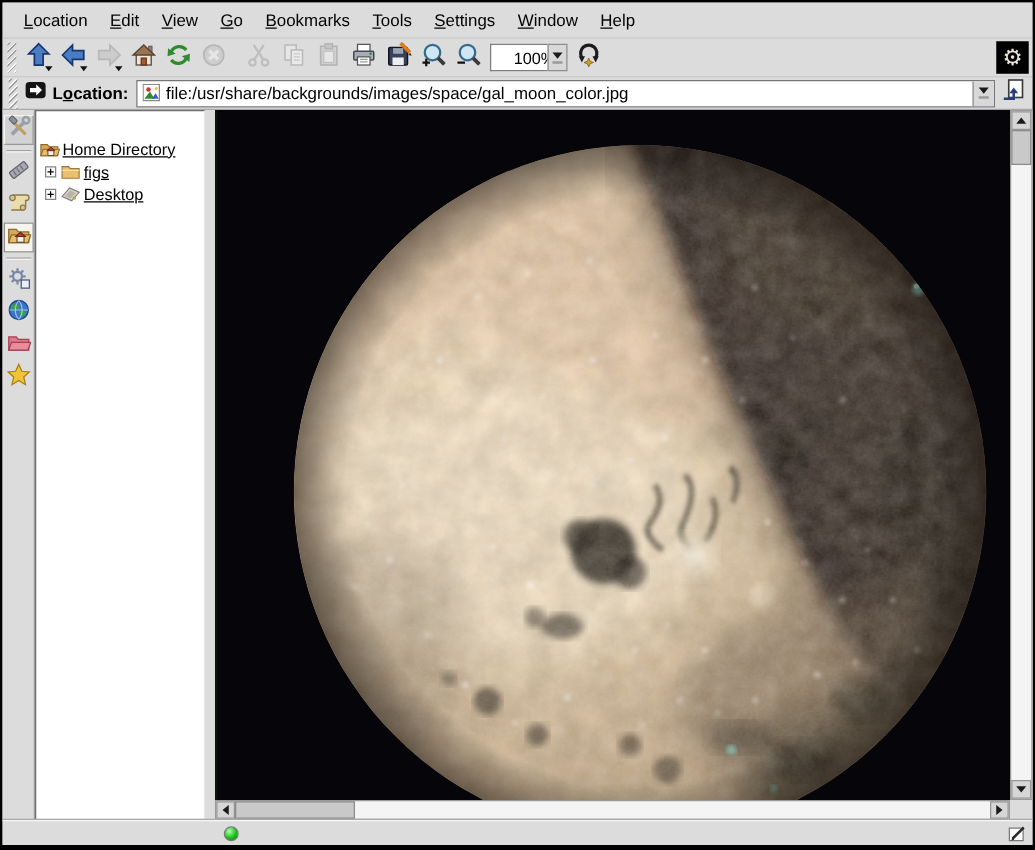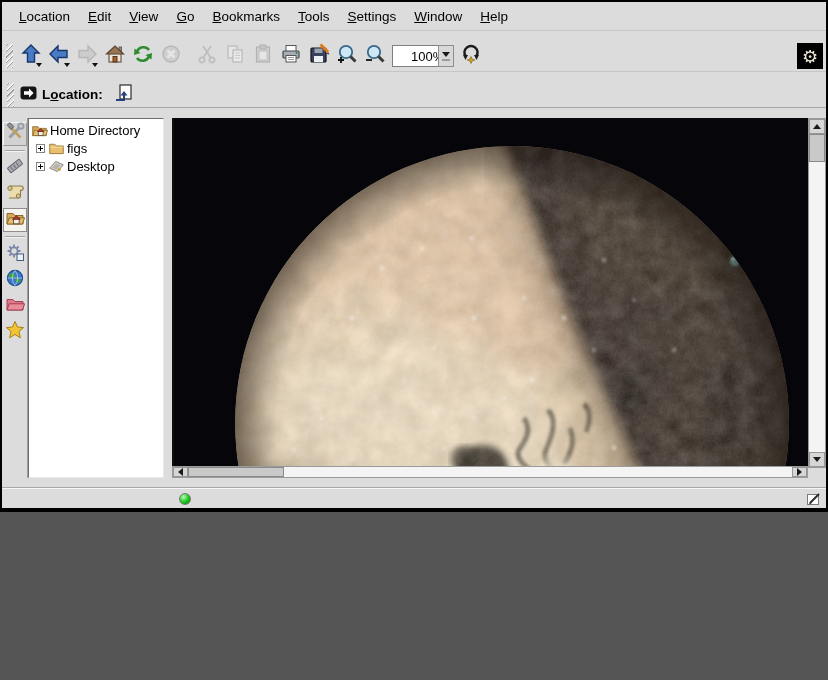--- a/index.html
+++ b/index.html
@@ -1,24 +1,24 @@
 <!DOCTYPE html>
 <html><head>
 <meta charset="utf-8">
 <style>
   html,body{margin:0;padding:0;background:#555;}
   *{box-sizing:border-box;}
   .window{
-    width:828px;height:512px;
+    width:828px;height:680px;
     border:2px solid #000;border-bottom-width:4px;
     background:#dcdcdc;
     font-family:"Liberation Sans",sans-serif;
     color:#000;
     display:flex;flex-direction:column;
-    position:relative;overflow:hidden;gap:10px;
+    position:relative;overflow:hidden;
   }
   
   .menubar{height:29px;display:flex;align-items:center;padding-left:8px;border-bottom:1px solid #c6c6c6;background:#dcdcdc;flex:none;}
   .menu-item{padding:4px 9px;font-size:13.5px;white-space:nowrap;cursor:default;}
   .menu-item u{text-decoration:underline;}
   
   .toolbar{height:31px;display:flex;align-items:center;padding:0 2px;border-bottom:1px solid #c6c6c6;background:#dcdcdc;flex:none;}
   .handle{width:7px;height:24px;margin:0 4px 0 2px;flex:none;
     background:repeating-linear-gradient(135deg,#f6f6f6 0 1px,#9e9e9e 1px 2px,#dcdcdc 2px 4px);}
   .tbtn{width:28px;height:28px;position:relative;display:flex;align-items:center;justify-content:center;flex:none;border:1px solid transparent;}
@@ -50,21 +50,21 @@
     display:flex;flex-direction:column;align-items:center;justify-content:center;gap:2px;flex:none;}
   .gobtn{width:24px;height:24px;display:flex;align-items:center;justify-content:center;flex:none;margin-left:3px;}
   
   .main{flex:1;display:flex;min-height:0;background:#dcdcdc;}
   .iconstrip{width:26px;flex:none;border-right:1px solid #9e9e9e;display:flex;flex-direction:column;align-items:center;padding-top:3px;background:#dcdcdc;}
   .sbtn{width:24px;height:24px;display:flex;align-items:center;justify-content:center;margin:1px 0;}
   .sbtn.config{border:1px solid #999;border-top-color:#f4f4f4;border-left-color:#f4f4f4;background:#d2d2d2;}
   .sbtn.active{background:#f6f4ef;border:1px solid #8e8e8e;}
   .strip-sep{width:20px;height:0;border-top:1px solid #a2a2a2;border-bottom:1px solid #f4f4f4;margin:3px 0;}
   .treepanel{width:136px;flex:none;background:#fff;border:1px solid #6e6e6e;border-right-color:#e8e8e8;border-bottom-color:#e8e8e8;
-    padding:2px 0 0 2px;overflow:hidden;position:relative;}
+    padding:21px 0 0 2px;overflow:hidden;position:relative;text-decoration:underline;}
   .tree-row{display:flex;align-items:center;height:18px;font-size:13px;white-space:nowrap;cursor:default;}
   .tree-indent{width:5px;flex:none;}
   .expander{width:9px;height:9px;border:1px solid #848484;background:#fff;flex:none;position:relative;margin-right:3px;}
   .expander::before{content:"";position:absolute;left:1px;top:3px;width:5px;height:1px;background:#000;}
   .expander::after{content:"";position:absolute;left:3px;top:1px;width:1px;height:5px;background:#000;}
   .tree-ico{margin-right:2px;flex:none;display:flex;}
   .splitter{width:8px;flex:none;background:#dcdcdc;cursor:col-resize;}
   .viewcol{display:flex;flex-direction:column;flex:none;}
   .view{width:636px;height:552px;background:#05050a;position:relative;overflow:hidden;}
   
@@ -227,20 +227,36 @@
 
   <div class="locbar">
     <div class="handle"></div>
     <div class="clearbtn">
       <span><svg width="18" height="16" viewBox="0 0 18 16">
         <rect x="0.5" y="1.5" width="16" height="13" rx="3" fill="#141414"></rect>
         <polygon points="4,6.3 9,6.3 9,3.6 13.6,8 9,12.4 9,9.7 4,9.7" fill="#fff"></polygon>
       </svg></span>
     </div>
     <span class="loclabel">L<u>o</u>cation:</span>
+    <div class="locfield">
+      <span class="mime">
+          <svg width="15" height="15" viewBox="0 0 15 15">
+        <rect x="0.5" y="0.5" width="13" height="13" fill="#fdfdfd" stroke="#8a8a8a"></rect>
+        <circle cx="4.8" cy="4.6" r="1.8" fill="#d23030"></circle>
+        <polygon points="1.5,12 6,6.2 9.5,12" fill="#2e8b2e"></polygon>
+        <polygon points="7.5,12 10.5,7.5 13,12" fill="#3a5ac8"></polygon>
+        <circle cx="11" cy="3.8" r="1.2" fill="#e8c030"></circle>
+      </svg>
+        </span>
+      <span class="loctext">file:/usr/share/backgrounds/images/space/gal_moon_color.jpg</span>
+      <div class="locdrop">
+        <span class="tri-down"></span>
+        <span class="minus-dash"></span>
+      </div>
+    </div>
     <div class="gobtn">
       <span><svg width="20" height="20" viewBox="0 0 20 20">
         <rect x="6" y="2" width="11" height="14" fill="#fdfdfd" stroke="#3a3a3a" stroke-width="1.3"></rect>
         <path d="M2 17 L10 17 L10 11" fill="none" stroke="#26407e" stroke-width="2"></path>
         <polygon points="10,8 13.5,12.5 6.5,12.5" fill="#26407e"></polygon>
       </svg></span>
     </div>
   </div>
 
   <div class="main">

